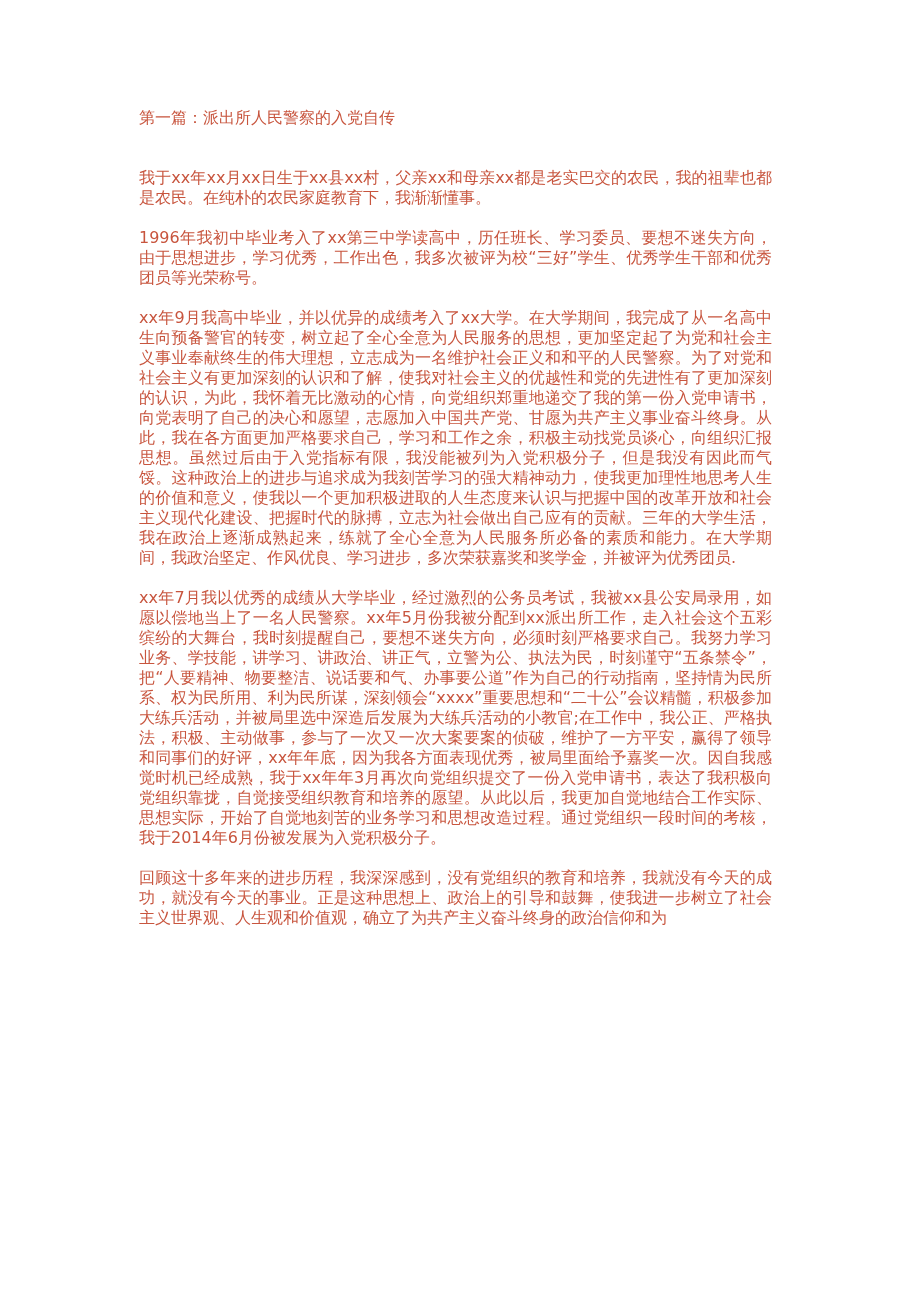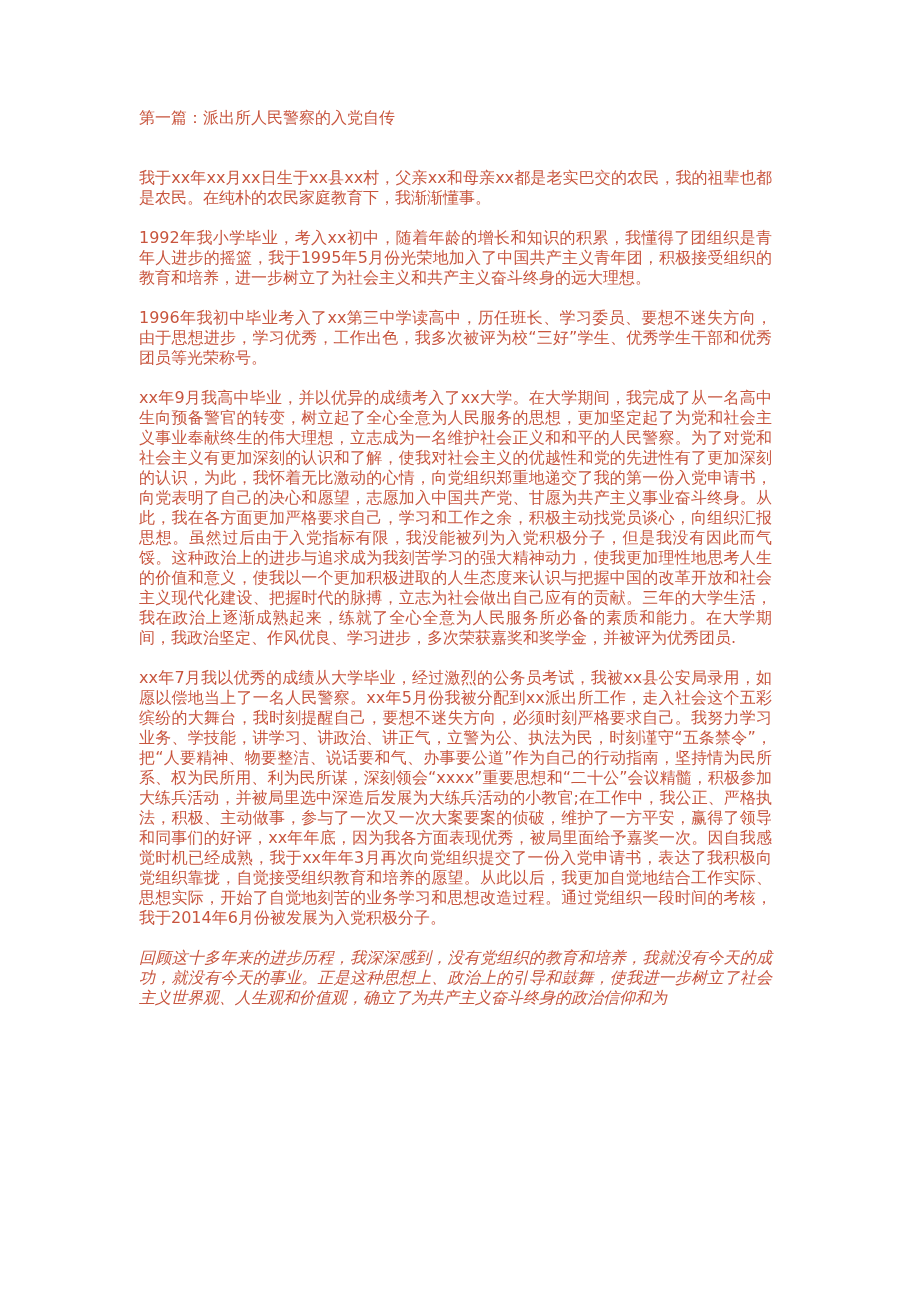--- a/index.html
+++ b/index.html
@@ -30,29 +30,27 @@
     margin: 0 0 40px 0;
     text-align: left;
     white-space: nowrap;
   }
   .para {
     margin: 0 12px 20px 0;
     word-break: break-all;
   }
   .para:last-child {
     margin-bottom: 0;
-    font-style: italic;
   }
 </style>
 </head>
 <body>
 
 <div class="page" style="background: rgb(255, 255, 255);">
   <div class="content" style="color: rgb(200, 85, 62);">
     <div class="doc-title">第一篇：派出所人民警察的入党自传</div>
     <p class="para">我于xx年xx月xx日生于xx县xx村，父亲xx和母亲xx都是老实巴交的农民，我的祖辈也都是农民。在纯朴的农民家庭教育下，我渐渐懂事。</p>
-    <p class="para">1992年我小学毕业，考入xx初中，随着年龄的增长和知识的积累，我懂得了团组织是青年人进步的摇篮，我于1995年5月份光荣地加入了中国共产主义青年团，积极接受组织的教育和培养，进一步树立了为社会主义和共产主义奋斗终身的远大理想。</p>
     <p class="para">1996年我初中毕业考入了xx第三中学读高中，历任班长、学习委员、要想不迷失方向，由于思想进步，学习优秀，工作出色，我多次被评为校“三好”学生、优秀学生干部和优秀团员等光荣称号。</p>
     <p class="para">xx年9月我高中毕业，并以优异的成绩考入了xx大学。在大学期间，我完成了从一名高中生向预备警官的转变，树立起了全心全意为人民服务的思想，更加坚定起了为党和社会主义事业奉献终生的伟大理想，立志成为一名维护社会正义和和平的人民警察。为了对党和社会主义有更加深刻的认识和了解，使我对社会主义的优越性和党的先进性有了更加深刻的认识，为此，我怀着无比激动的心情，向党组织郑重地递交了我的第一份入党申请书，向党表明了自己的决心和愿望，志愿加入中国共产党、甘愿为共产主义事业奋斗终身。从此，我在各方面更加严格要求自己，学习和工作之余，积极主动找党员谈心，向组织汇报思想。虽然过后由于入党指标有限，我没能被列为入党积极分子，但是我没有因此而气馁。这种政治上的进步与追求成为我刻苦学习的强大精神动力，使我更加理性地思考人生的价值和意义，使我以一个更加积极进取的人生态度来认识与把握中国的改革开放和社会主义现代化建设、把握时代的脉搏，立志为社会做出自己应有的贡献。三年的大学生活，我在政治上逐渐成熟起来，练就了全心全意为人民服务所必备的素质和能力。在大学期间，我政治坚定、作风优良、学习进步，多次荣获嘉奖和奖学金，并被评为优秀团员.</p>
     <p class="para">xx年7月我以优秀的成绩从大学毕业，经过激烈的公务员考试，我被xx县公安局录用，如愿以偿地当上了一名人民警察。xx年5月份我被分配到xx派出所工作，走入社会这个五彩缤纷的大舞台，我时刻提醒自己，要想不迷失方向，必须时刻严格要求自己。我努力学习业务、学技能，讲学习、讲政治、讲正气，立警为公、执法为民，时刻谨守“五条禁令”，把“人要精神、物要整洁、说话要和气、办事要公道”作为自己的行动指南，坚持情为民所系、权为民所用、利为民所谋，深刻领会“xxxx”重要思想和“二十公”会议精髓，积极参加大练兵活动，并被局里选中深造后发展为大练兵活动的小教官;在工作中，我公正、严格执法，积极、主动做事，参与了一次又一次大案要案的侦破，维护了一方平安，赢得了领导和同事们的好评，xx年年底，因为我各方面表现优秀，被局里面给予嘉奖一次。因自我感觉时机已经成熟，我于xx年年3月再次向党组织提交了一份入党申请书，表达了我积极向党组织靠拢，自觉接受组织教育和培养的愿望。从此以后，我更加自觉地结合工作实际、思想实际，开始了自觉地刻苦的业务学习和思想改造过程。通过党组织一段时间的考核，我于2014年6月份被发展为入党积极分子。</p>
     <p class="para">回顾这十多年来的进步历程，我深深感到，没有党组织的教育和培养，我就没有今天的成功，就没有今天的事业。正是这种思想上、政治上的引导和鼓舞，使我进一步树立了社会主义世界观、人生观和价值观，确立了为共产主义奋斗终身的政治信仰和为</p>
   </div>
 </div>
 
 </body></html>

